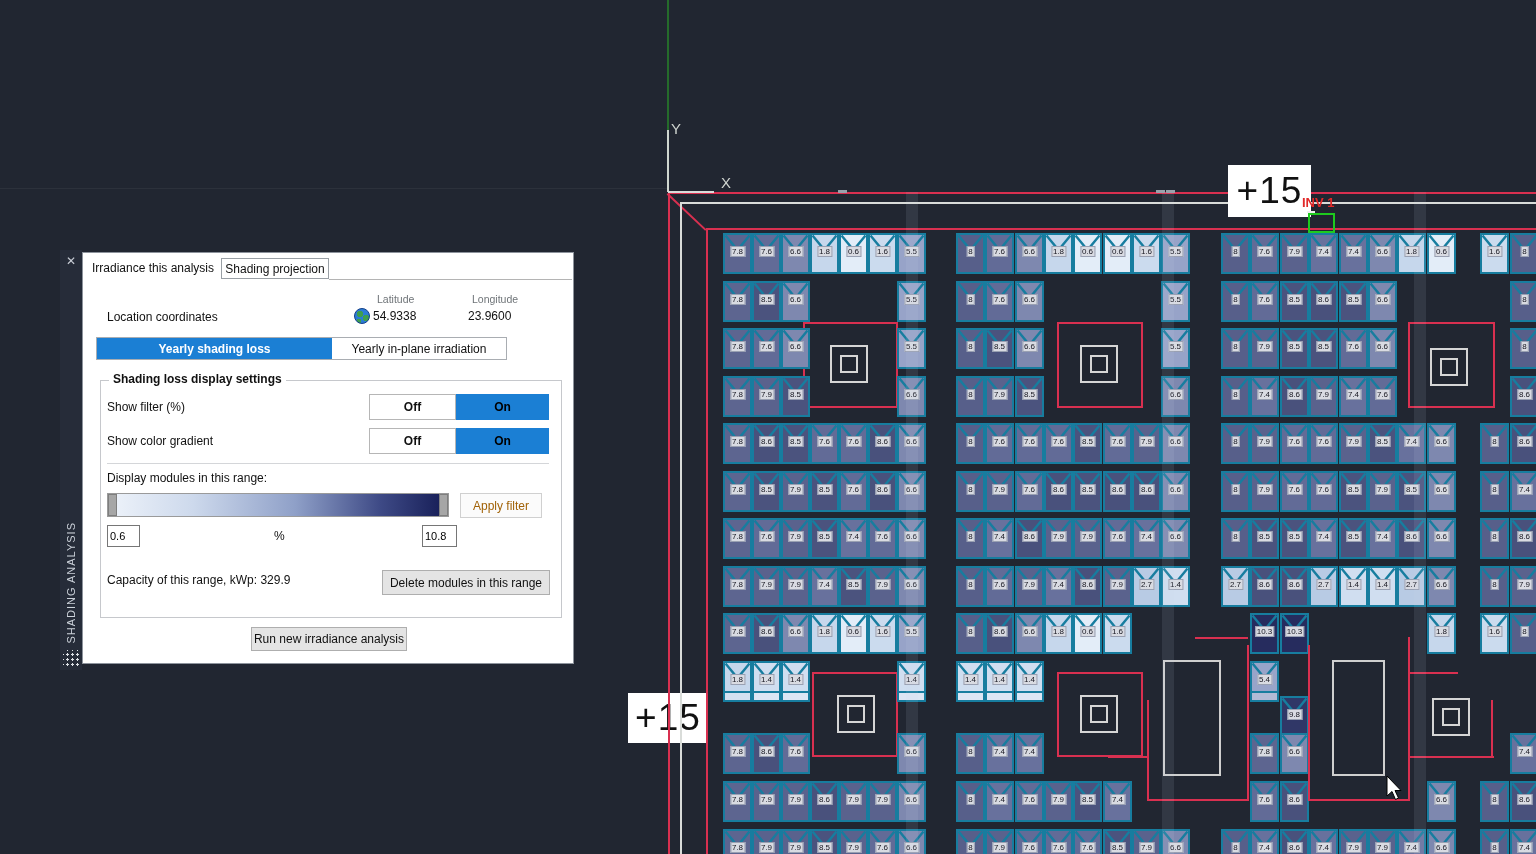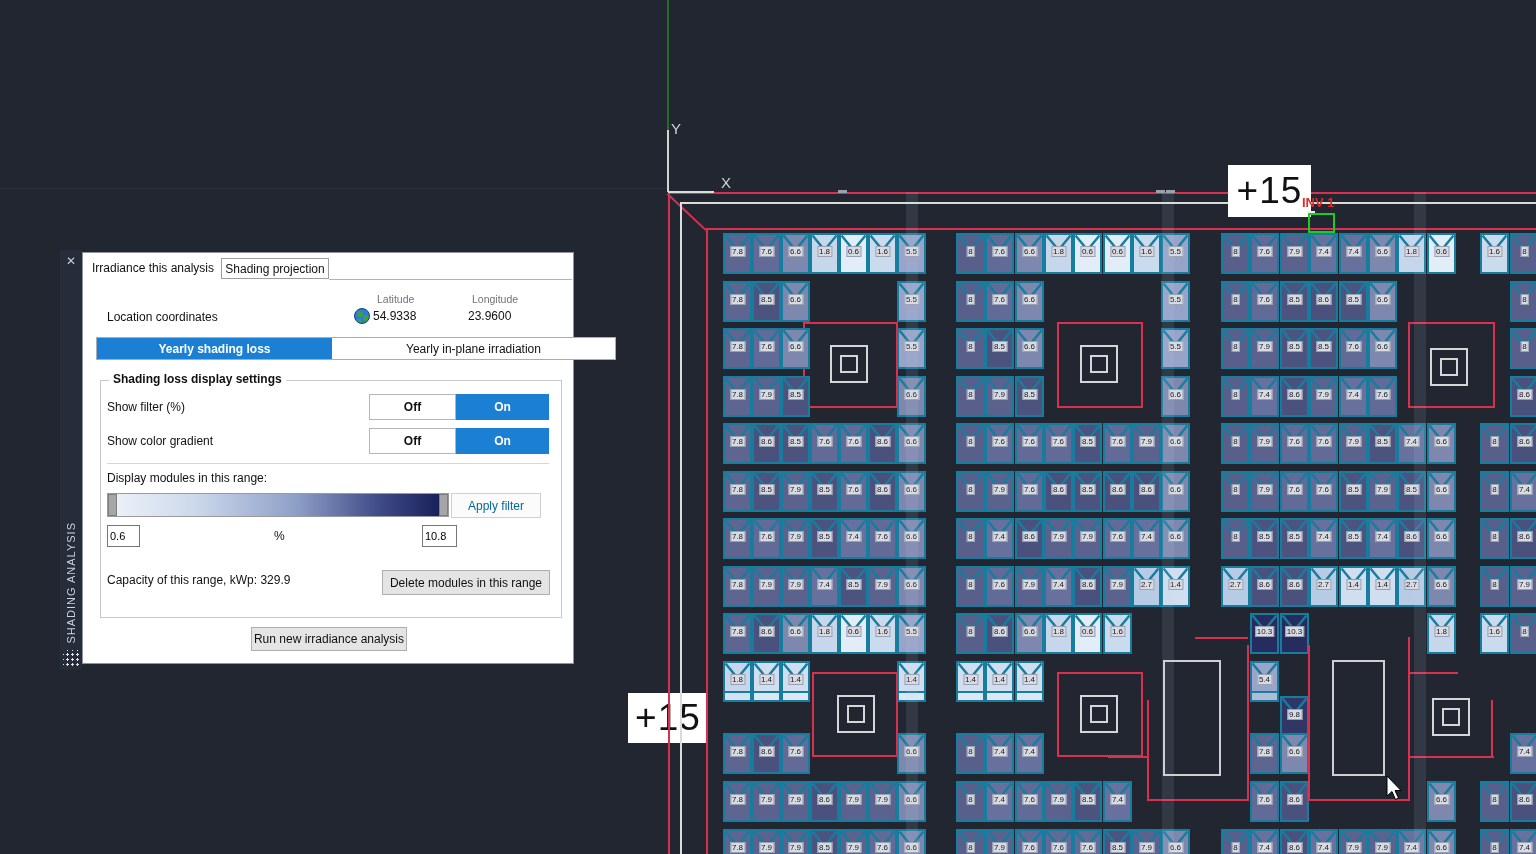--- a/index.html
+++ b/index.html
@@ -52,43 +52,43 @@
   #tab2{left:138px;width:108px;border:1px solid #9aa0a6;box-sizing:border-box;height:21px;top:5px;}
   #tabline{position:absolute;top:26px;left:246px;right:1px;height:1px;background:#b4b4b4;}
   .lbl{position:absolute;color:#111;}
   .small-gray{position:absolute;color:#6f7478;font-size:10.5px;}
   #globe{position:absolute;left:271px;top:55px;width:16px;height:16px;border-radius:50%;
          background:radial-gradient(circle at 5px 5px,#3e9e4f 0 3px,transparent 3px),
                     radial-gradient(circle at 11px 9px,#3e9e4f 0 3.4px,transparent 3.4px),
                     radial-gradient(circle at 4px 12px,#3e9e4f 0 2.2px,transparent 2.2px),
                     #2b7cd4;
          border:1px solid #14408a;box-sizing:border-box;}
-  #seg{position:absolute;left:13px;top:84px;width:520px;height:23px;border:1px solid #a9adb2;
+  #seg{position:absolute;left:13px;top:84px;width:411px;height:23px;border:1px solid #a9adb2;
        box-sizing:border-box;display:flex;}
   #seg .seg-l{width:235px;background:#1b7fd4;color:#fff;font-weight:bold;display:flex;
               align-items:center;justify-content:center;}
   #seg .seg-r{flex:1;background:#fff;color:#111;display:flex;align-items:center;justify-content:center;}
   #groupbox{position:absolute;left:17px;top:127px;width:462px;height:238px;border:1px solid #c6c8cc;
             box-sizing:border-box;}
   #group-title{position:absolute;left:26px;top:119px;background:#fff;padding:0 4px;font-weight:bold;}
   .toggle{position:absolute;display:flex;height:26px;}
   .tg-off{width:87px;background:#fff;border:1px solid #b6b6b6;box-sizing:border-box;
           display:flex;align-items:center;justify-content:center;font-weight:bold;}
-  .tg-on{width:93px;background:#1b7fd4;color:#ffffff;font-weight:bold;display:flex;align-items:center;
+  .tg-on{width:93px;background:#1b7fd4;color:#000000;font-weight:bold;display:flex;align-items:center;
          justify-content:center;}
   #divider{position:absolute;left:24px;top:210px;width:442px;height:1px;background:#d4d6d9;}
   #slider{position:absolute;left:24px;top:240px;width:342px;height:24px;border:1px solid #9a9a9a;
           box-sizing:border-box;
           background:linear-gradient(to right,#eef3fa 0%,#cdd9ec 25%,#8fa0c8 55%,#3e4a86 80%,#141b54 100%);}
   .handle{position:absolute;top:0;width:9px;height:22px;background:#a6a6a6;border:1px solid #7e7e7e;
           box-sizing:border-box;}
   .btn{position:absolute;background:#e4e4e4;border:1px solid #aeaeae;box-sizing:border-box;
        display:flex;align-items:center;justify-content:center;color:#111;}
-  #apply-btn{left:368px;top:240px;width:90px;height:25px;background:#fbfbfb;border:1px solid #d0d0d0;
-             color:#0369a1;}
+  #apply-btn{left:377px;top:240px;width:82px;height:25px;background:#fbfbfb;border:1px solid #d0d0d0;
+             color:#a16207;}
   .rng-input{position:absolute;width:27px;height:20px;border:1px solid #767676;font-size:11px;
              padding:0 2px;font-family:"Liberation Sans",sans-serif;}
   #delete-btn{left:299px;top:317px;width:168px;height:25px;}
   #run-btn{left:168px;top:374px;width:156px;height:24px;}
 </style>
 </head>
 <body>
 
 <div id="root">
 

